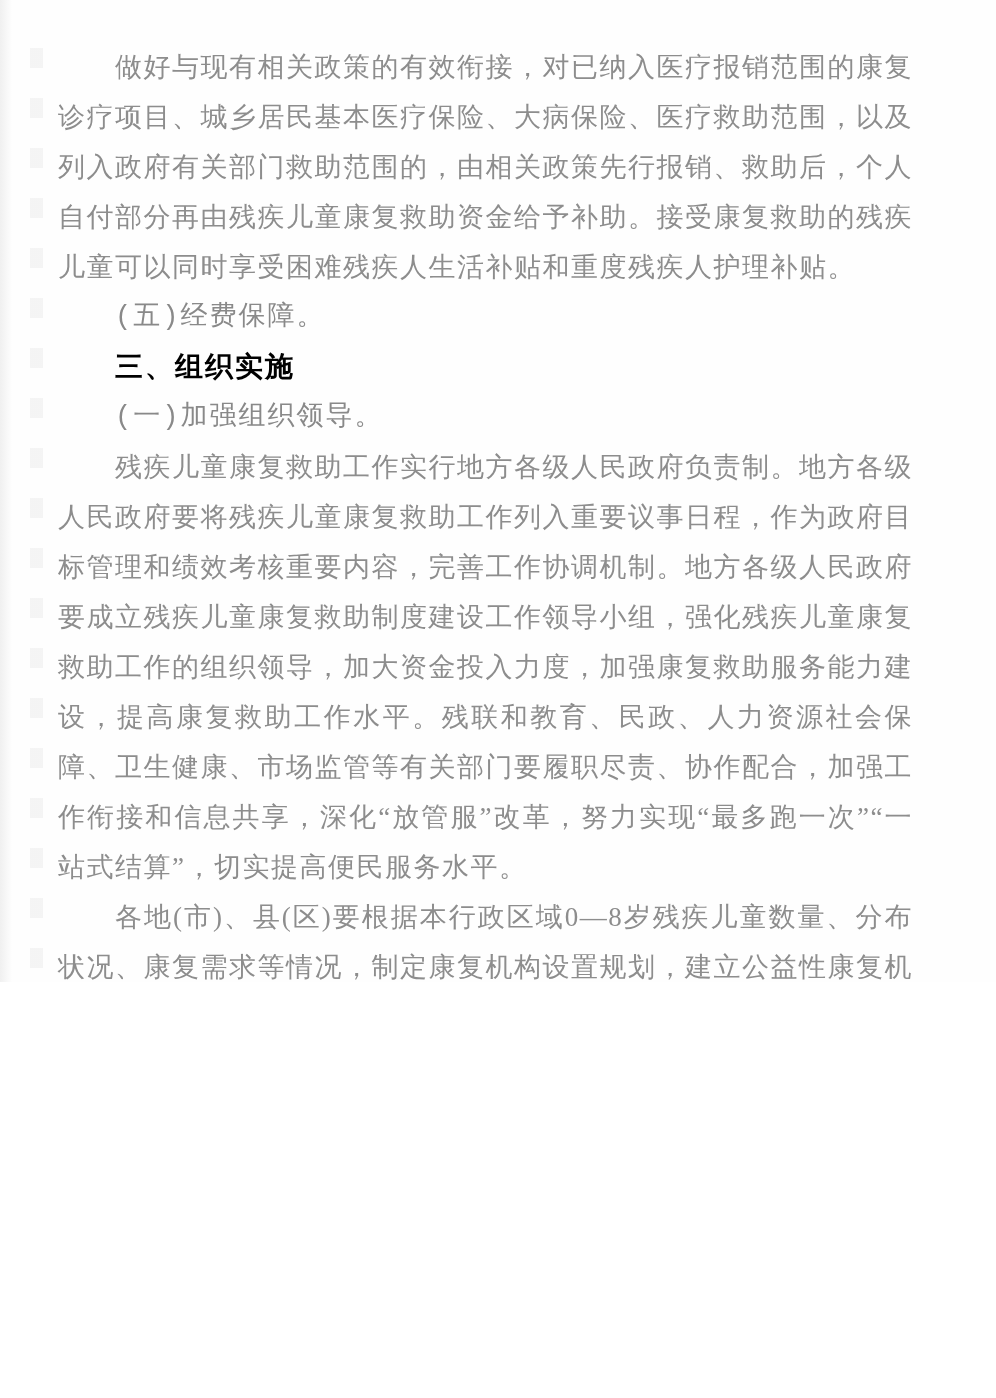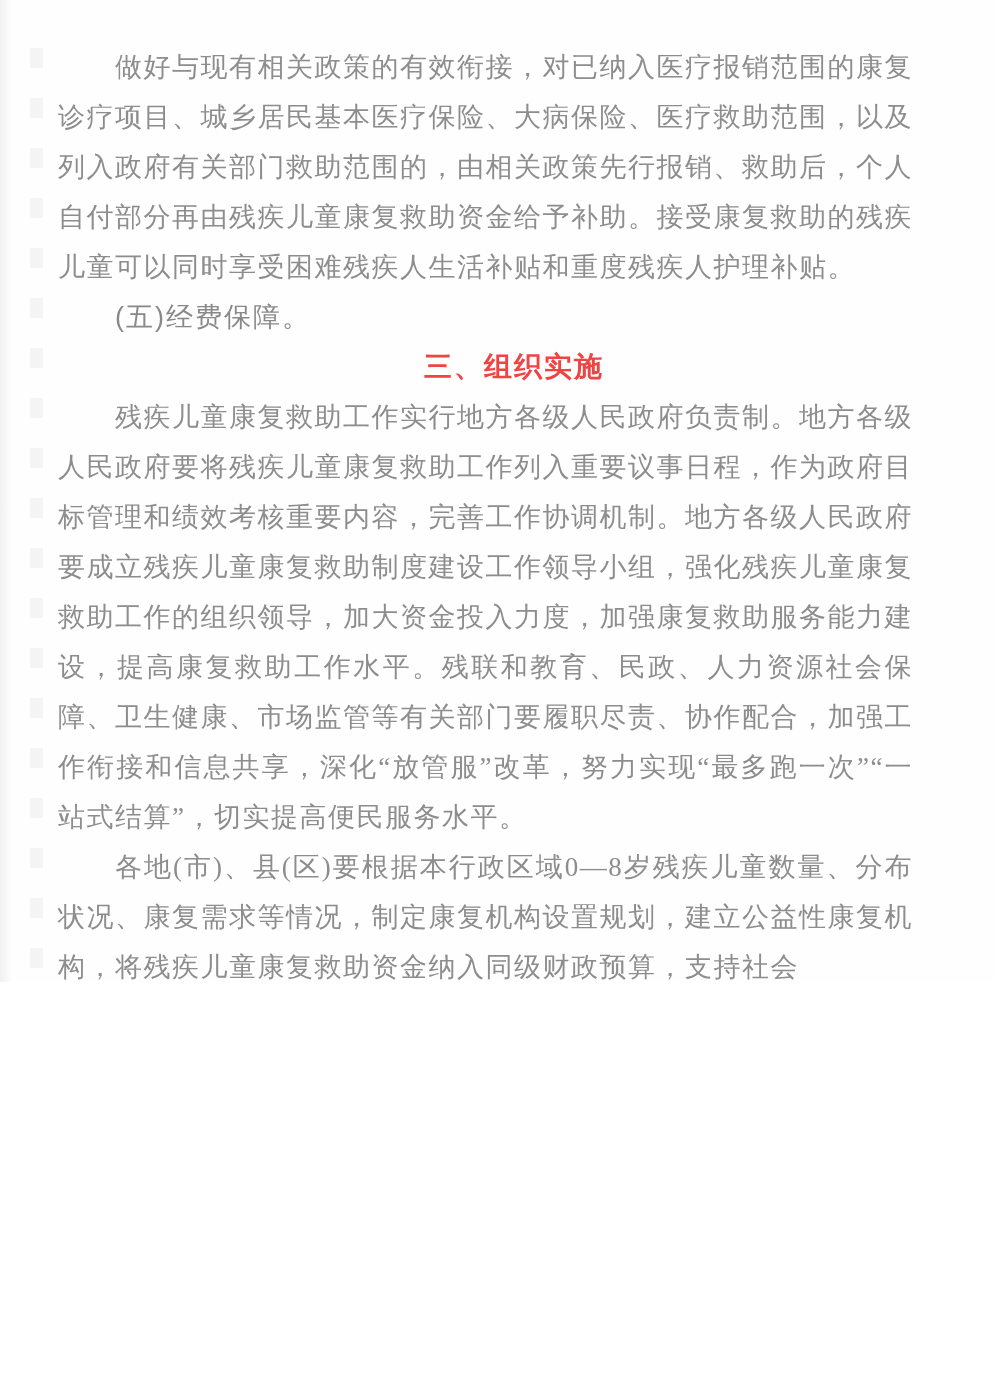--- a/index.html
+++ b/index.html
@@ -55,32 +55,31 @@
     text-justify: inter-ideograph;
     text-indent: 57px;
   }
   .sub-heading {
     margin: 0;
     font-size: 27px;
     line-height: 50px;
     letter-spacing: 2px;
     color: #898989;
     text-indent: 57px;
-    font-family: Liberation Sans, sans-serif;
+    font-family: Liberation Mono, monospace;
   }
   .section-heading {
     margin: 0;
     font-size: 28px;
     line-height: 50px;
     font-weight: bold;
     letter-spacing: 2px;
-    color: #ef4444;
+    color: #000000;
     text-indent: 57px;
     font-family: "Liberation Sans", "DejaVu Sans", sans-serif;
-    text-align: center;
   }
   .footer {
     position: absolute;
     left: 0;
     top: 1303px;
     width: 100%;
     height: 50px;
   }
   .page-number {
     position: absolute;
@@ -102,20 +101,21 @@
   <div class="left-marks"></div>
 
   <div class="content">
     <p class="para">做好与现有相关政策的有效衔接，对已纳入医疗报销范围的康复诊疗项目、城乡居民基本医疗保险、大病保险、医疗救助范围，以及列入政府有关部门救助范围的，由相关政策先行报销、救助后，个人自付部分再由残疾儿童康复救助资金给予补助。接受康复救助的残疾儿童可以同时享受困难残疾人生活补贴和重度残疾人护理补贴。</p>
 
     <p class="sub-heading">(五)经费保障。</p>
 
 
     <h2 class="section-heading">三、组织实施</h2>
 
+    <p class="sub-heading">(一)加强组织领导。</p>
 
     <p class="para">残疾儿童康复救助工作实行地方各级人民政府负责制。地方各级人民政府要将残疾儿童康复救助工作列入重要议事日程，作为政府目标管理和绩效考核重要内容，完善工作协调机制。地方各级人民政府要成立残疾儿童康复救助制度建设工作领导小组，强化残疾儿童康复救助工作的组织领导，加大资金投入力度，加强康复救助服务能力建设，提高康复救助工作水平。残联和教育、民政、人力资源社会保障、卫生健康、市场监管等有关部门要履职尽责、协作配合，加强工作衔接和信息共享，深化“放管服”改革，努力实现“最多跑一次”“一站式结算”，切实提高便民服务水平。</p>
 
 
     <p class="para">各地(市)、县(区)要根据本行政区域0—8岁残疾儿童数量、分布状况、康复需求等情况，制定康复机构设置规划，建立公益性康复机构，将残疾儿童康复救助资金纳入同级财政预算，支持社会</p>
   </div>
 
   <div class="footer">
     <span class="page-number">— 5 —</span>
   </div>

